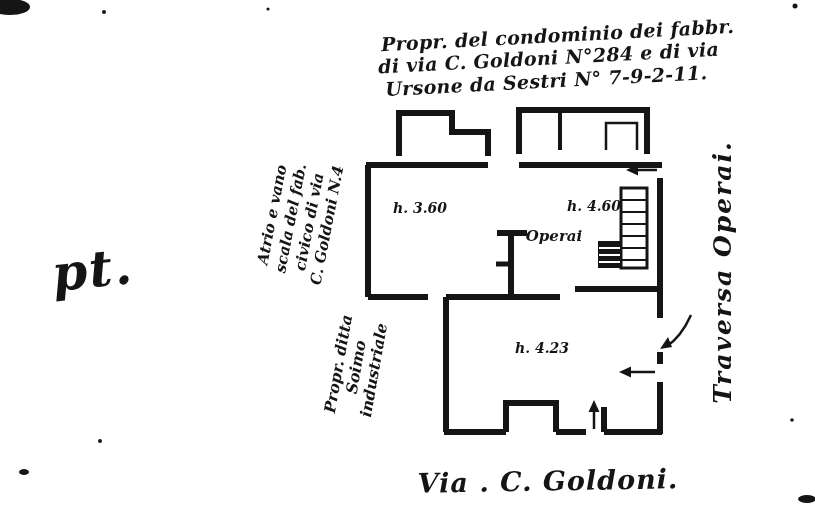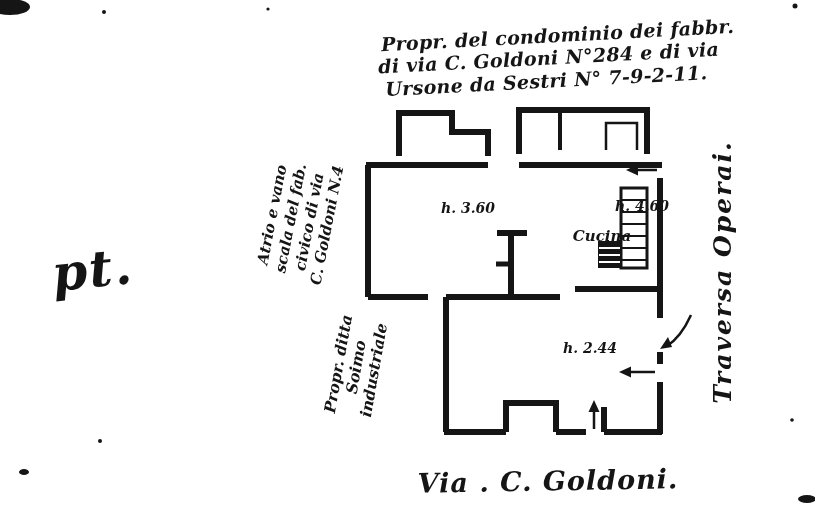--- a/index.html
+++ b/index.html
@@ -47,21 +47,20 @@
   }
   .street-bottom{
     left:548px;top:481px;
     transform:translate(-50%,-50%) rotate(-1deg);
     font-size:27px;font-weight:700;letter-spacing:1px;white-space:nowrap;
   }
   .room-label{
     position:absolute;font-style:italic;
     font-size:14px;font-weight:600;white-space:nowrap;
     transform:translate(-50%,-50%);
-    margin-left:48px;
   }
   .room-label.kitchen{font-size:15px;}
 </style>
 </head>
 <body>
 
 <div id="canvas">
 
   <svg id="plan-svg" width="815" height="505" viewBox="0 0 815 505">
 
@@ -151,16 +150,16 @@
     <div>Propr. ditta</div>
     <div>Soimo</div>
     <div>industriale</div>
   </div>
 
   <div class="txt street-right">Traversa Operai.</div>
   <div class="txt street-bottom">Via . C. Goldoni.</div>
 
   <div class="room-label" style="left:420px;top:208px;">h. 3.60</div>
   <div class="room-label" style="left:594px;top:206px;">h. 4.60</div>
-  <div class="room-label kitchen" style="left:554px;top:236px;">Cucina</div>
-  <div class="room-label" style="left:542px;top:348px;">h. 2.44</div>
+  <div class="room-label kitchen" style="left:554px;top:236px;">Operai</div>
+  <div class="room-label" style="left:542px;top:348px;">h. 4.23</div>
 
 </div>
 
 </body></html>

